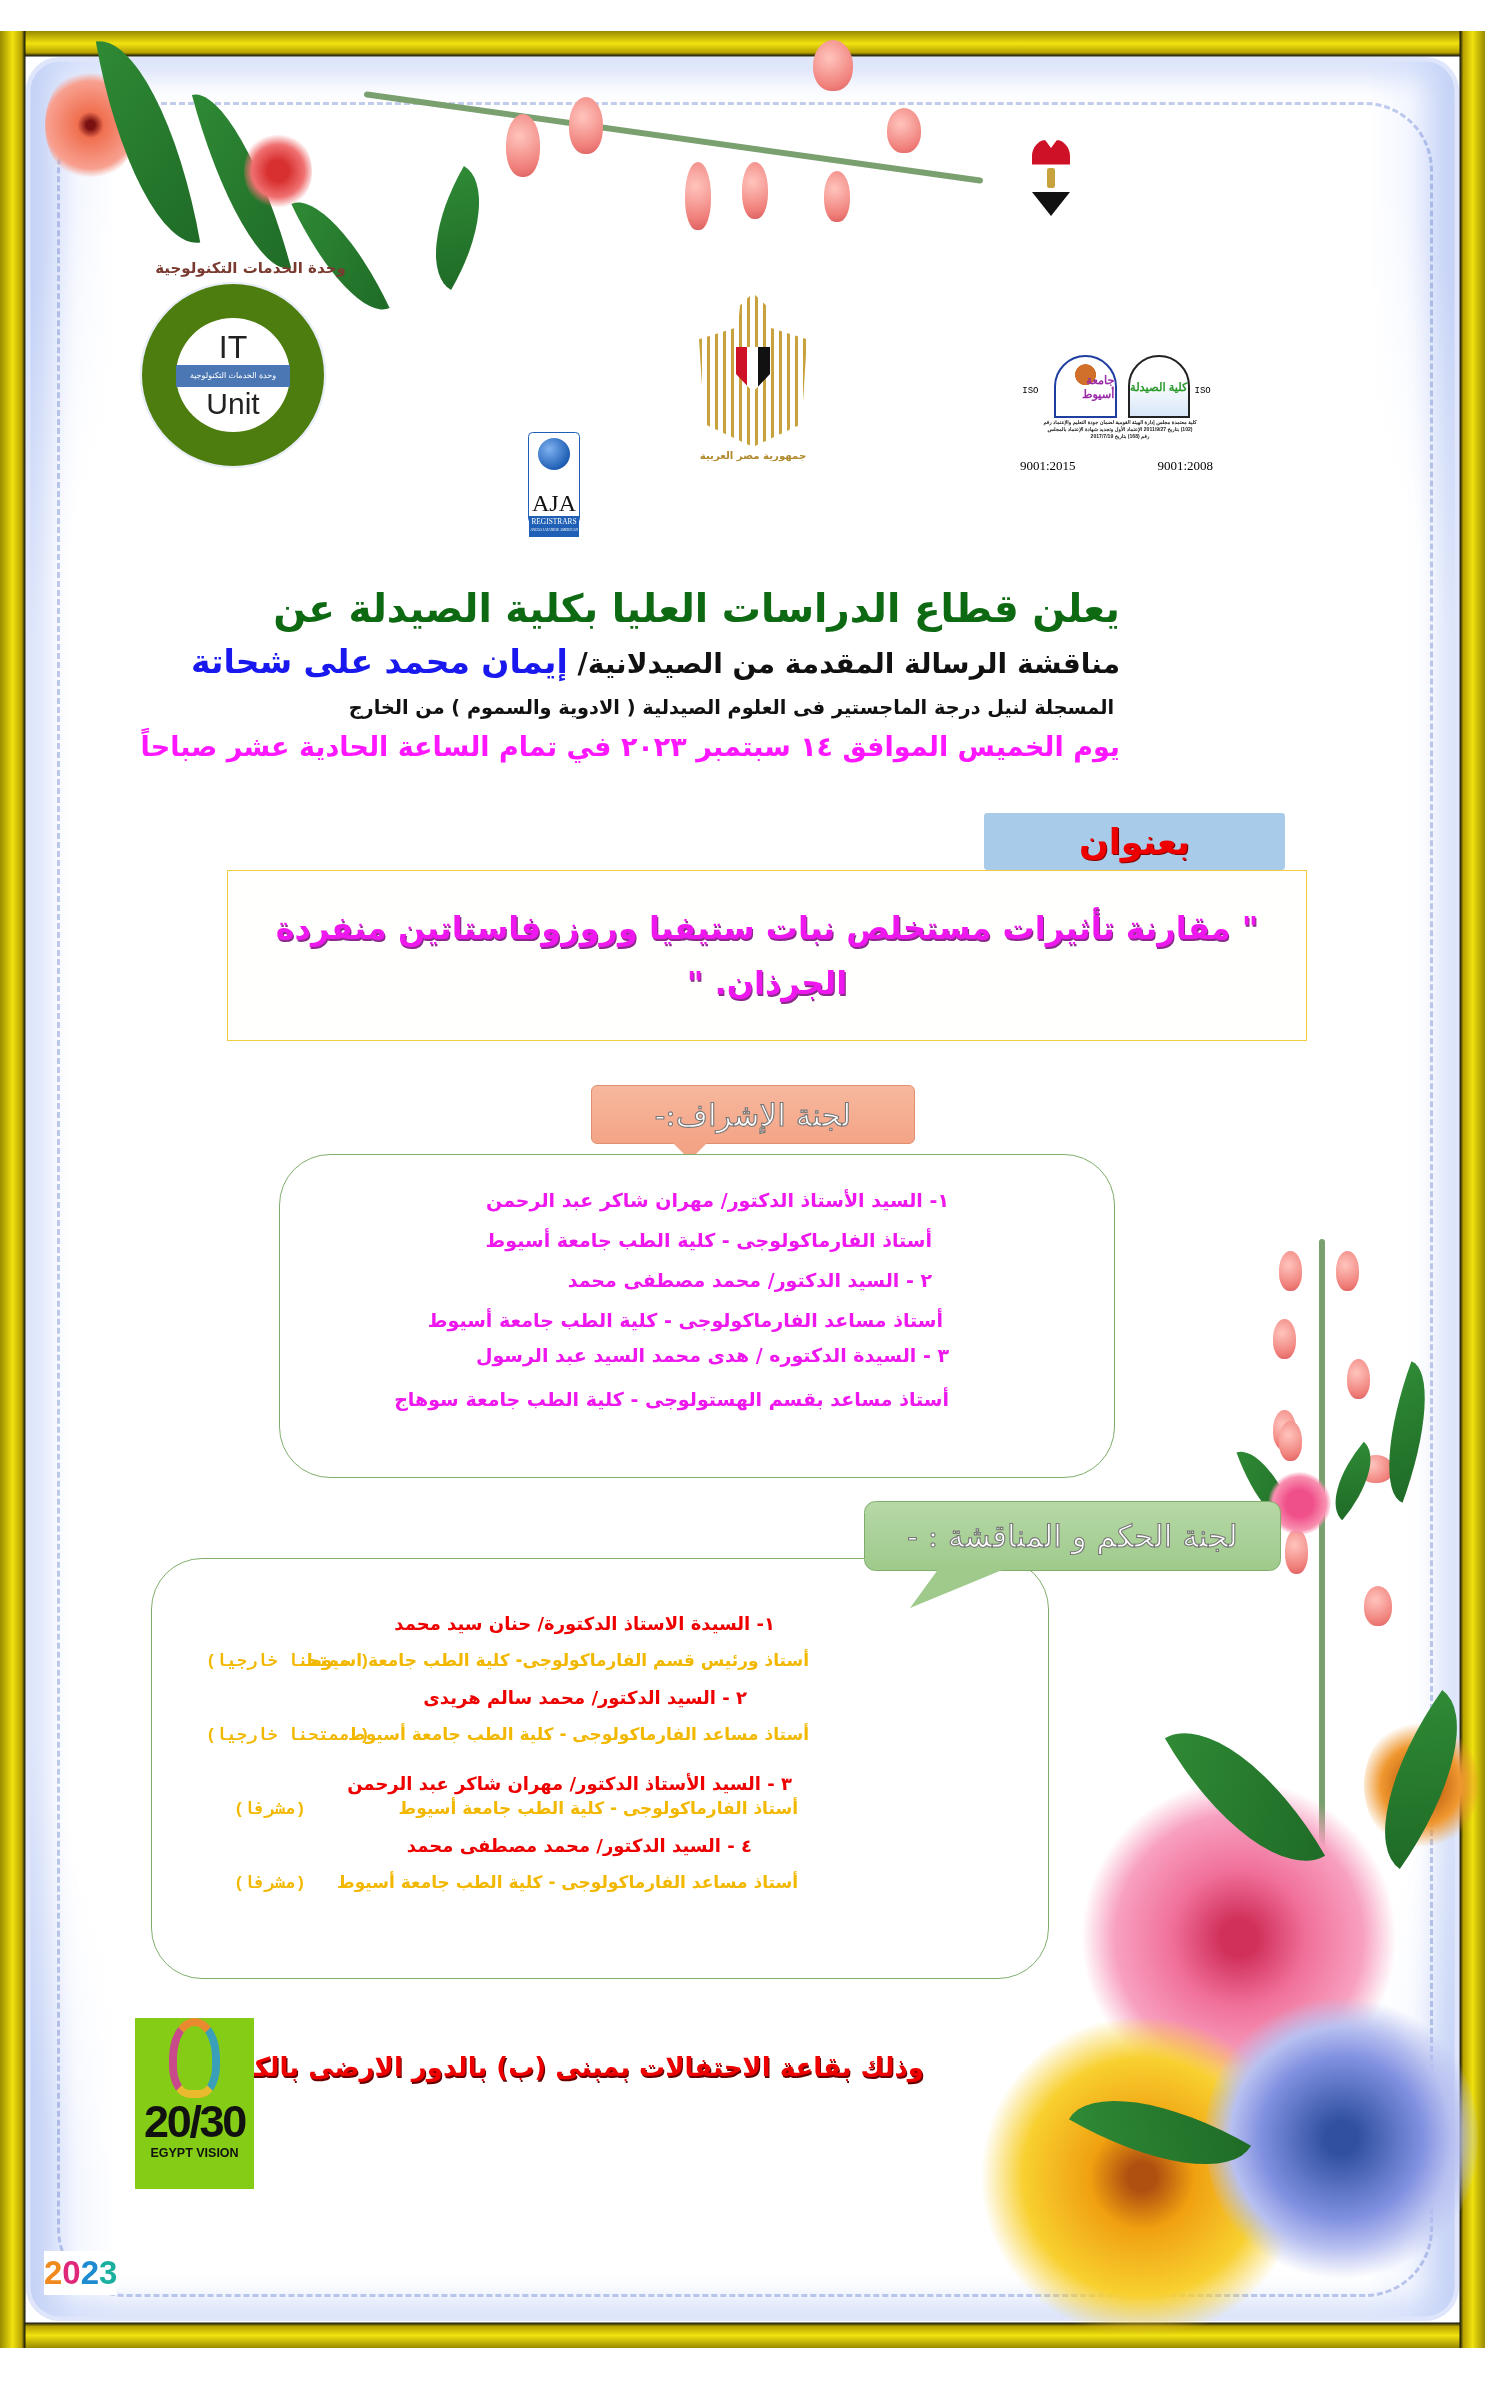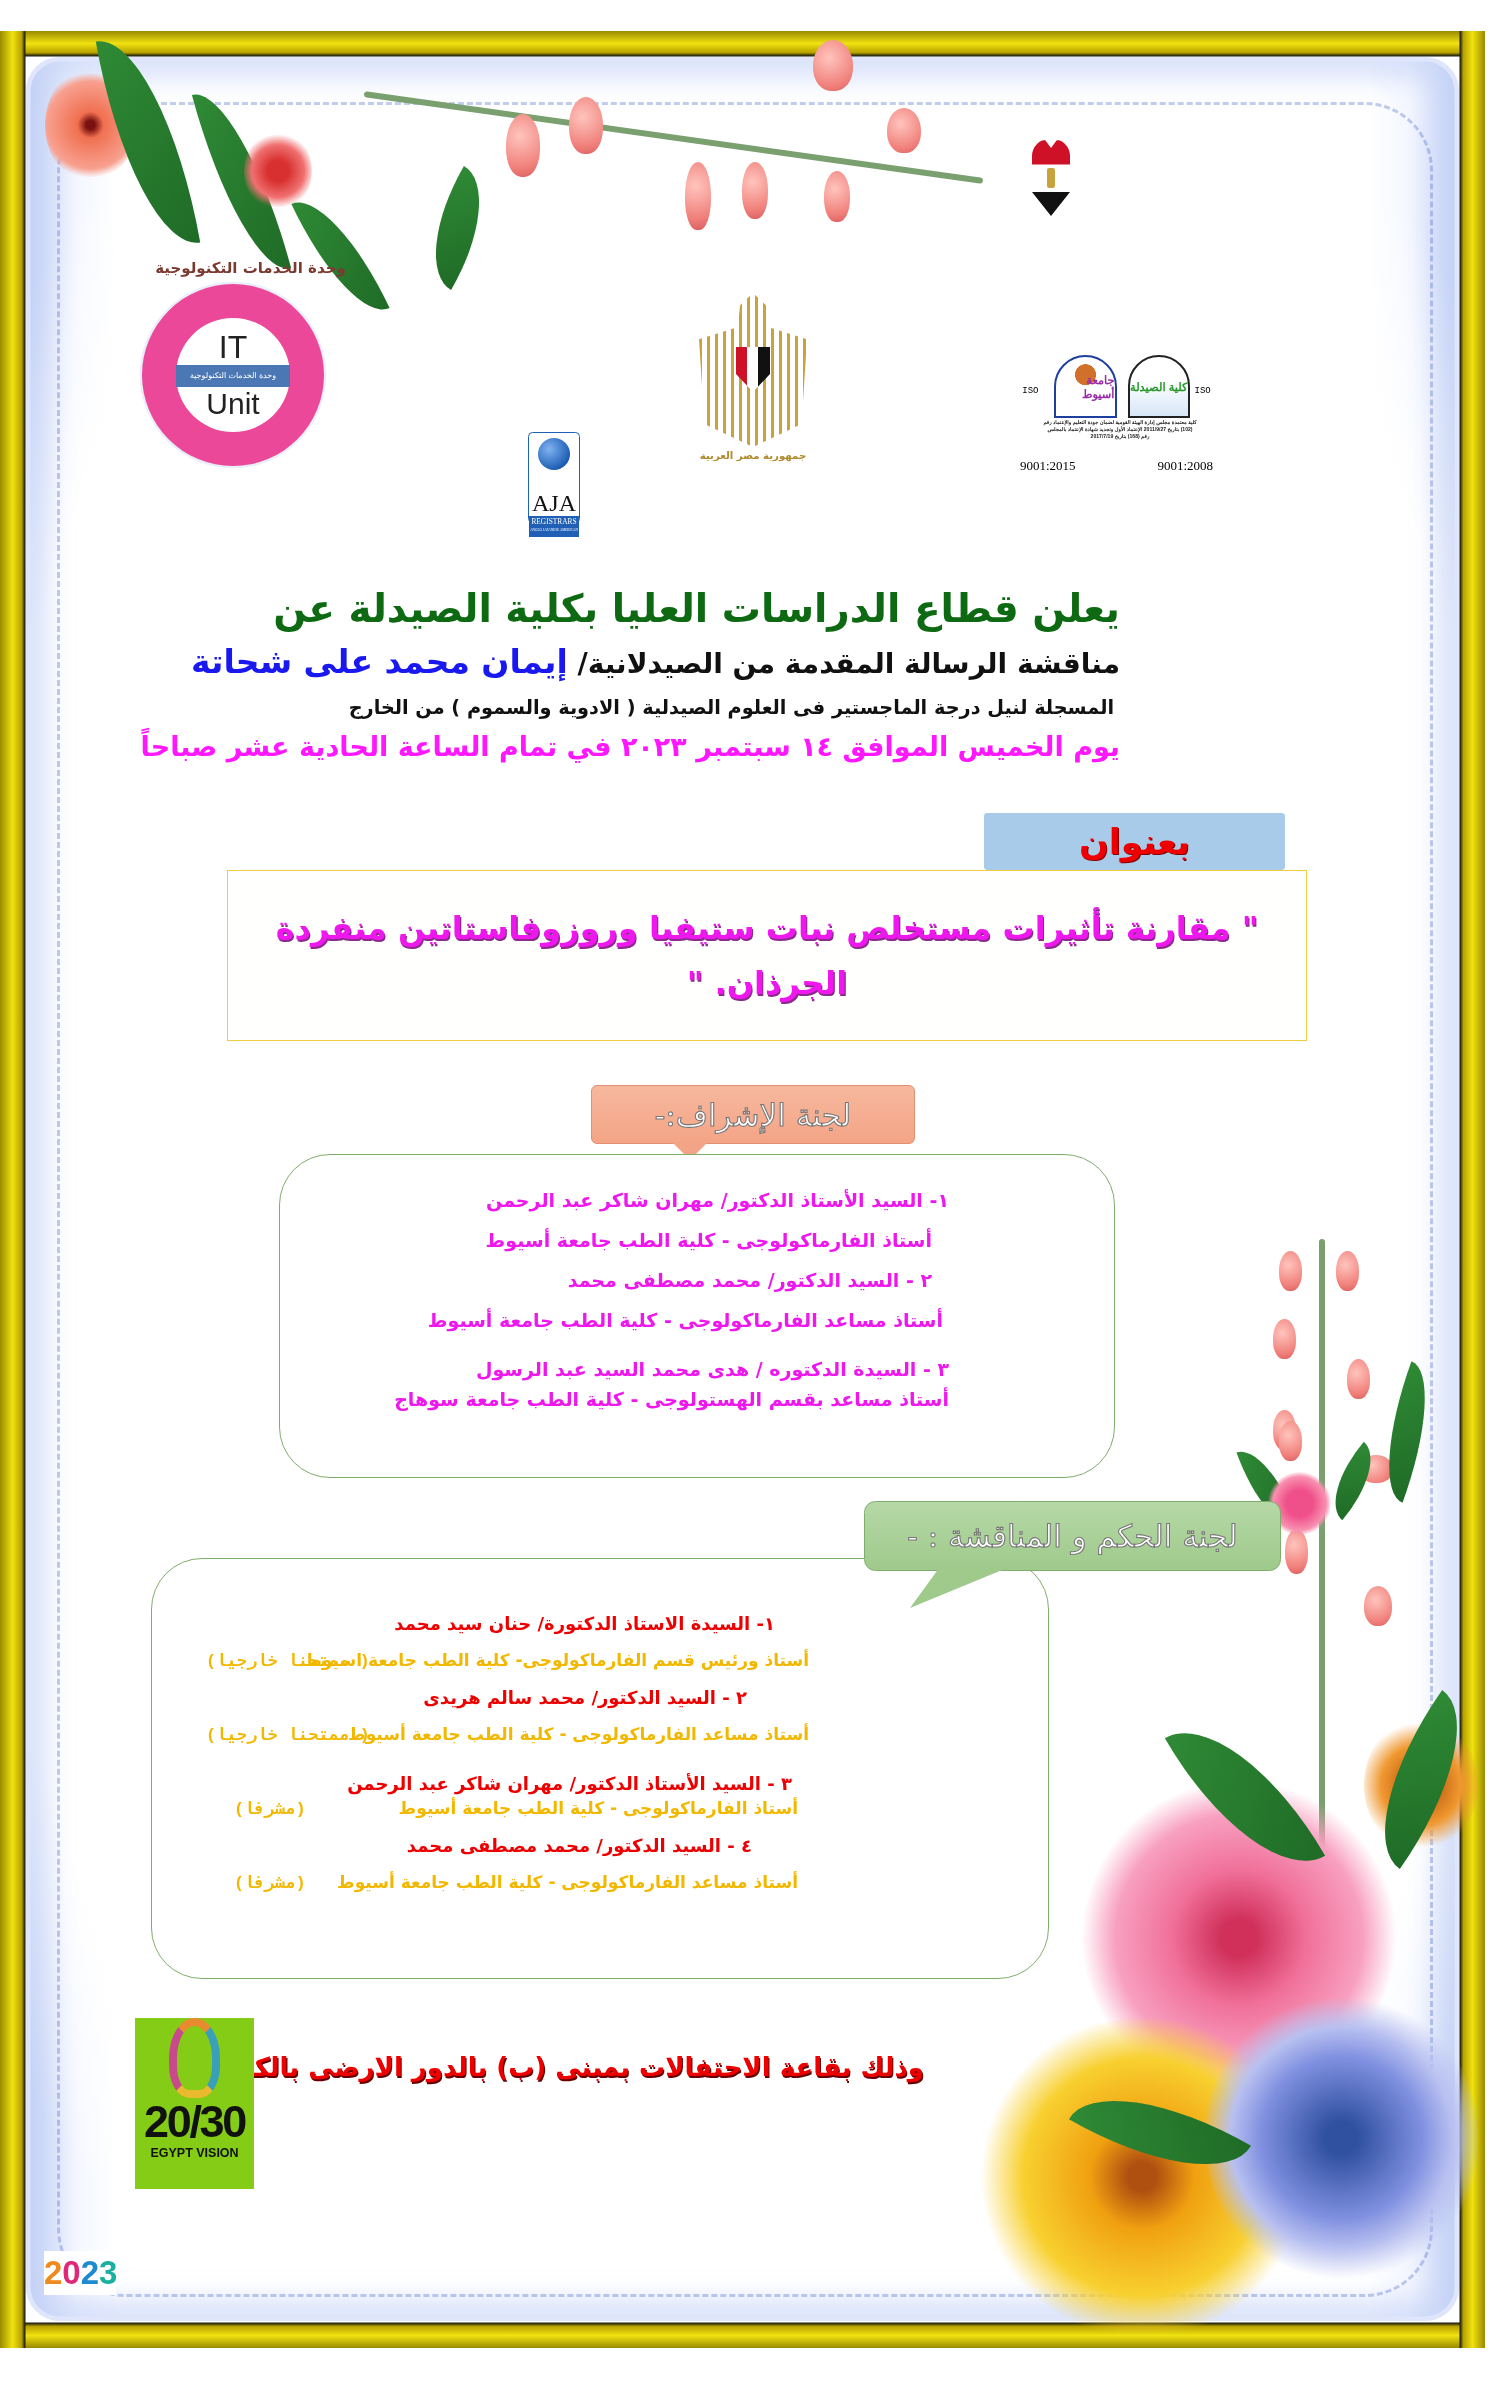--- a/index.html
+++ b/index.html
@@ -33,21 +33,21 @@
   
   .leaf { position:absolute; background:linear-gradient(135deg,#2f8a35,#1f6b27); border-radius:0 100% 0 100%; }
   .bud  { position:absolute; background:radial-gradient(circle at 40% 35%,#ffc4bd,#f07f7a 70%,#d85c5c); border-radius:50% 50% 45% 45%; }
   .bloom{ position:absolute; border-radius:50%; }
   .stem { position:absolute; background:#7aa070; border-radius:3.4px; }
 
   
   .logo { position:absolute; }
   .itunit {
     left:142px; top:284px; width:182px; height:182px; border-radius:50%;
-    background:#ec4899; display:flex; align-items:center; justify-content:center;
+    background:#4d7c0f; display:flex; align-items:center; justify-content:center;
     box-shadow:0 0 0 2.3px #e9eef8;
   }
   .itunit-core {
     width:114px; height:114px; border-radius:50%; background:#fff;
     display:flex; flex-direction:column; align-items:center; justify-content:center;
     font-family:"Liberation Sans", sans-serif; color:#222;
   }
   .itunit-core .t1 { font-size:32px; line-height:32px; }
   .itunit-core .band { width:114px; height:21.6px; background:#4b77b4; color:#fff; font-size:8px; text-align:center; line-height:21.6px; margin:2.3px 0; }
   .itunit-core .t2 { font-size:30px; line-height:30px; }
@@ -281,21 +281,21 @@
   <div>" مقارنة تأثيرات مستخلص نبات ستيفيا وروزوفاستاتين منفردة</div>
   <div>الجرذان. "</div>
 </div>
 
 <div class="callout supervise rtl">لجنة الإشراف:-</div>
 <div class="list-box sup">
   <div class="ln" style="right:165px;top:34px;">١- السيد الأستاذ الدكتور/ مهران شاكر عبد الرحمن</div>
   <div class="ln" style="right:182px;top:74px;">أستاذ الفارماكولوجى - كلية الطب جامعة أسيوط</div>
   <div class="ln" style="right:182px;top:114px;">٢ - السيد الدكتور/ محمد مصطفى محمد</div>
   <div class="ln" style="right:171px;top:154px;">أستاذ مساعد الفارماكولوجى - كلية الطب جامعة أسيوط</div>
-  <div class="ln" style="right:165px;top:203px;">٣ - السيدة الدكتوره / هدى محمد السيد عبد الرسول</div>
+  <div class="ln" style="right:165px;top:189px;">٣ - السيدة الدكتوره / هدى محمد السيد عبد الرسول</div>
   <div class="ln" style="right:165px;top:233px;">أستاذ مساعد بقسم الهستولوجى - كلية الطب جامعة سوهاج</div>
 </div>
 
 <div class="list-box jud">
   <div class="ln name" style="right:273px;top:54px;">١- السيدة الاستاذ الدكتورة/ حنان سيد محمد</div>
   <div class="ln role" style="right:239px;top:91px;">أستاذ ورئيس قسم الفارماكولوجى- كلية الطب جامعة اسيوط</div>
   <div class="ln tag" style="left:54px;top:91px;">( ممتحنا خارجيا)</div>
 
   <div class="ln name" style="right:301px;top:128px;">٢ - السيد الدكتور/ محمد سالم هريدى</div>
   <div class="ln role" style="right:239px;top:165px;">أستاذ مساعد الفارماكولوجى - كلية الطب جامعة أسيوط</div>

